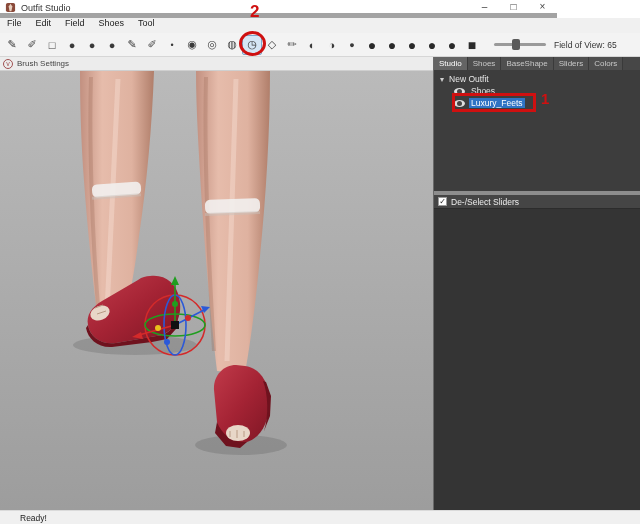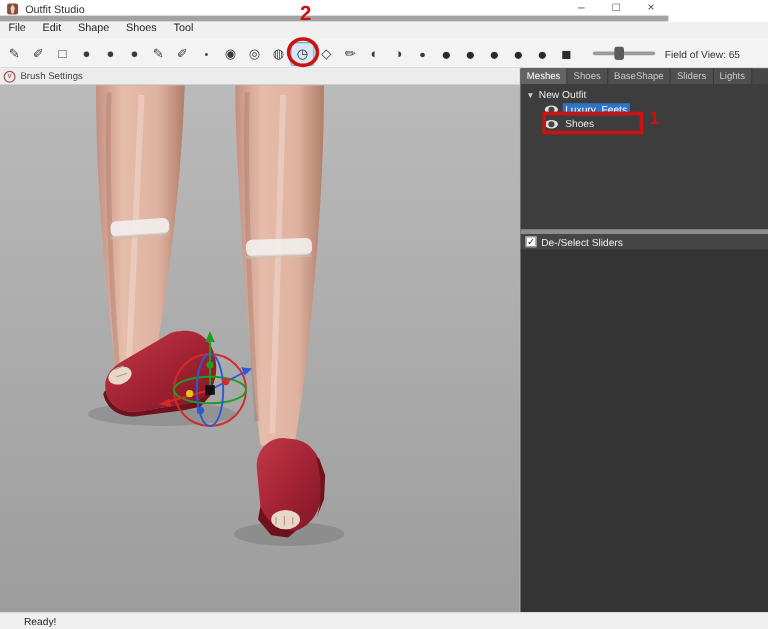--- a/index.html
+++ b/index.html
@@ -79,21 +79,21 @@
   <div class="win-controls">
     <div class="win-btn">–</div>
     <div class="win-btn">□</div>
     <div class="win-btn">×</div>
   </div>
 </div>
 
 <div class="menubar">
   <span class="menu-item">File</span>
   <span class="menu-item">Edit</span>
-  <span class="menu-item">Shape</span>
+  <span class="menu-item">Field</span>
   <span class="menu-item">Shoes</span>
   <span class="menu-item">Tool</span>
 </div>
 
 <div class="toolbar">
   <span class="tbi">✎</span>
   <span class="tbi">✐</span>
   <span class="tbi">□</span>
   <span class="tbi">●</span>
   <span class="tbi">●</span>
@@ -204,39 +204,39 @@
           <circle cx="188" cy="247" r="3" fill="#d42a2a" stroke="none"></circle>
           <circle cx="175" cy="233" r="3" fill="#1f9e1f" stroke="none"></circle>
           <circle cx="167" cy="271" r="3" fill="#2b59d8" stroke="none"></circle>
         </g>
       </svg>
     </div>
   </div>
 
   <div class="right-panel">
     <div class="tabs">
-      <div class="tab active">Meshes</div>
+      <div class="tab active">Studio</div>
       <div class="tab">Shoes</div>
       <div class="tab">BaseShape</div>
       <div class="tab">Sliders</div>
-      <div class="tab">Lights</div>
+      <div class="tab">Colors</div>
     </div>
 
     <div class="tree">
       <div class="tree-row root-row">
         <span class="expander">▾</span>
         <span class="row-label">New Outfit</span>
       </div>
       <div class="tree-row child-row">
         <span class="eye"></span>
-        <span class="row-label selected">Luxury_Feets</span>
+        <span class="row-label">Shoes</span>
       </div>
       <div class="tree-row child-row">
         <span class="eye"></span>
-        <span class="row-label">Shoes</span>
+        <span class="row-label selected">Luxury_Feets</span>
       </div>
     </div>
 
     <div class="splitter-h"></div>
 
     <div class="sliders-header">
       <span class="checkbox">✓</span>
       <span class="sliders-label">De-/Select Sliders</span>
     </div>
 

